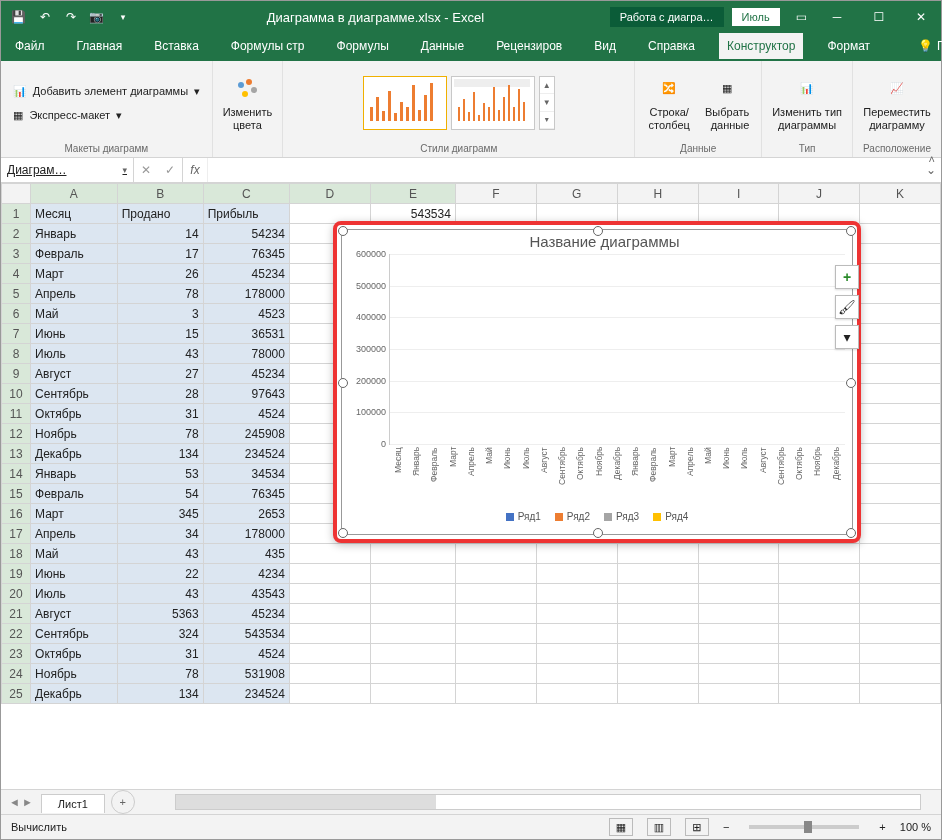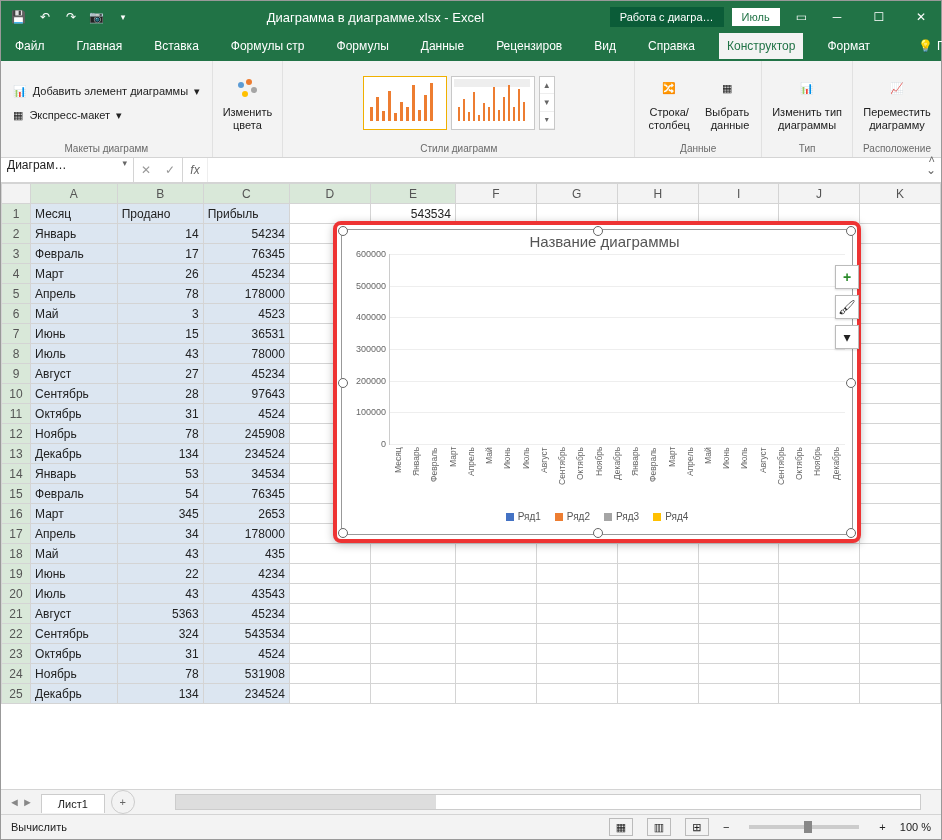--- a/index.html
+++ b/index.html
@@ -25,21 +25,21 @@
 .btn{display:flex;flex-direction:column;align-items:center;justify-content:center;cursor:pointer;gap:3px;min-width:48px;}
 .btn .ico{width:28px;height:28px;display:flex;align-items:center;justify-content:center;}
 .btn .txt{font-size:11px;text-align:center;line-height:1.15;}
 .smallrow{display:flex;flex-direction:column;gap:4px;}
 .smallbtn{display:flex;align-items:center;gap:6px;cursor:pointer;font-size:11px;height:20px;padding:0 2px;}
 .gallery{display:flex;gap:4px;align-items:center;}
 .galitem{width:82px;height:52px;border:1px solid #c8c8c8;background:#fff;position:relative;cursor:pointer;}
 .galarrow{width:14px;height:52px;border:1px solid #c8c8c8;background:#fff;display:flex;flex-direction:column;}
 .galarrow div{flex:1;display:flex;align-items:center;justify-content:center;color:#666;border-bottom:1px solid #eee;font-size:8px;}
 .formula-bar{height:24px;border-bottom:1px solid #d4d4d4;display:flex;align-items:stretch;}
-.namebox{width:120px;border-right:1px solid #d4d4d4;display:flex;align-items:flex-start;padding:0 6px;font-size:12px;justify-content:space-between;}
+.namebox{width:120px;border-right:1px solid #d4d4d4;display:flex;align-items:center;padding:0 6px;font-size:12px;justify-content:space-between;text-decoration:underline;}
 .fxbtns{display:flex;align-items:center;border-right:1px solid #d4d4d4;}
 .fxbtns span{width:24px;text-align:center;color:#999;cursor:pointer;}
 .fxlabel{width:24px;display:flex;align-items:center;justify-content:center;font-style:italic;color:#666;border-right:1px solid #eee;}
 .fxinput{flex:1;padding:0 6px;display:flex;align-items:center;}
 .fxexpand{width:20px;display:flex;align-items:center;justify-content:center;color:#666;cursor:pointer;}
 .sheet-area{flex:1;position:relative;overflow:hidden;background:#fff;}
 .grid{position:absolute;inset:0;}
 table.cells{border-collapse:collapse;table-layout:fixed;}
 table.cells th,table.cells td{border:1px solid #d4d4d4;height:20px;box-sizing:border-box;font-size:12px;padding:0 4px;background:#fff;}
 table.cells th{background:#f3f3f3;color:#555;font-weight:400;text-align:center;}

